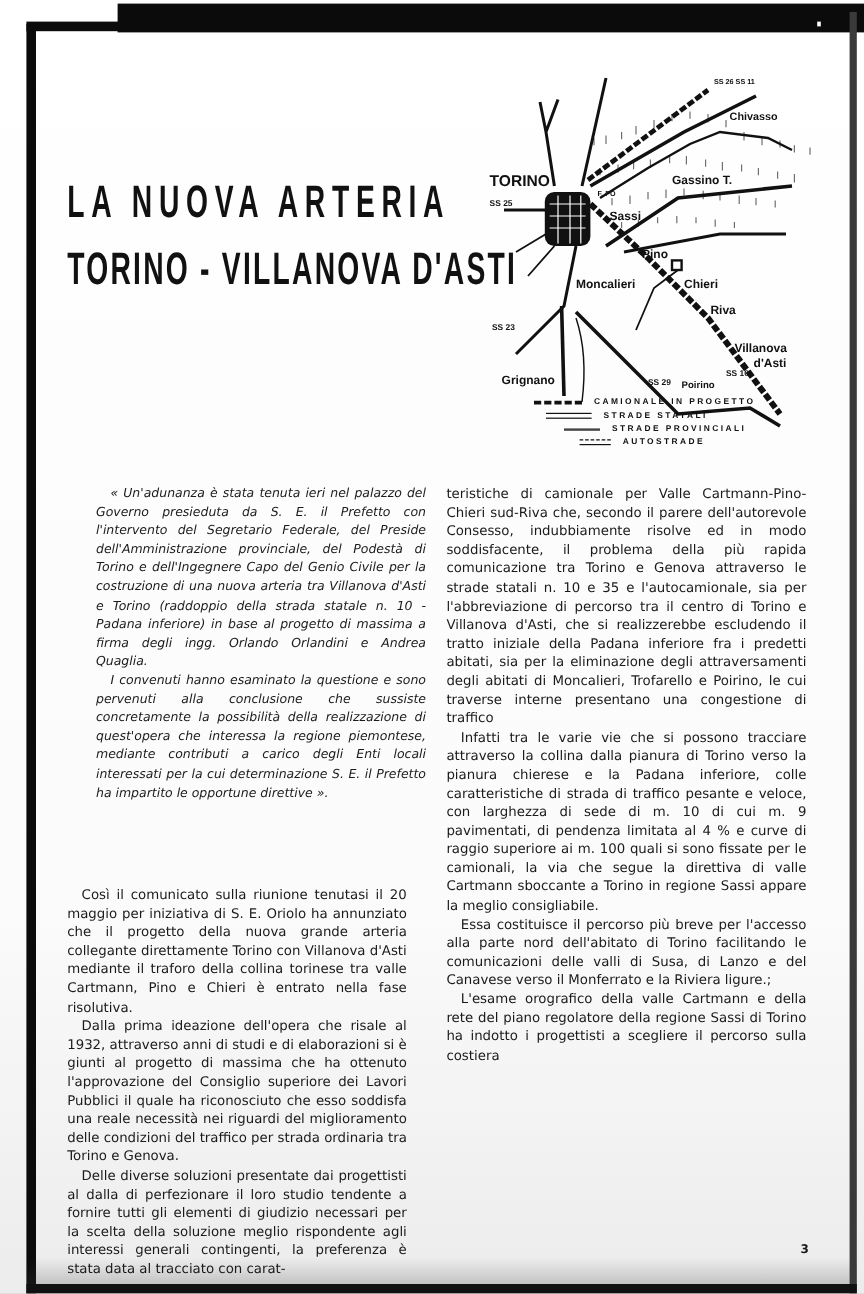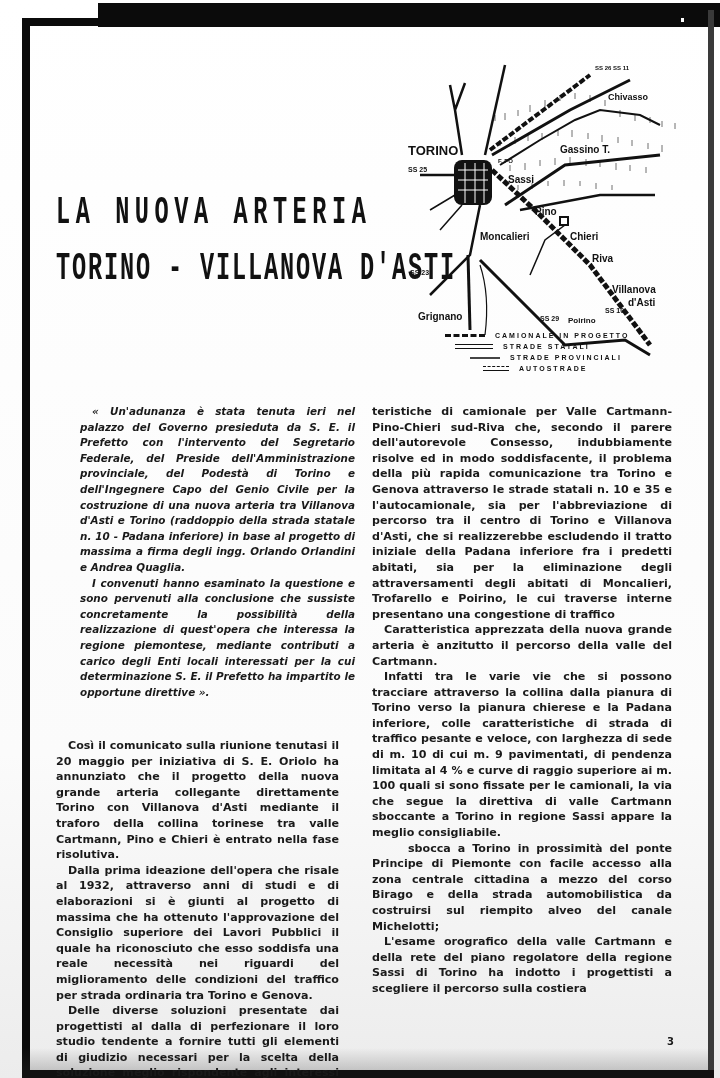--- a/index.html
+++ b/index.html
@@ -28,41 +28,41 @@
     position:absolute; left:708px; top:10px; width:6px; height:1068px; background:#3a3a3a;
   }
   .bottom-band {
     position:absolute; left:22px; top:1048px; width:692px; height:24px;
     background:linear-gradient(180deg,rgba(0,0,0,0) 0%,rgba(60,60,60,0.25) 100%);
   }
   .bottom-edge { position:absolute; left:22px; top:1070px; width:692px; height:8px; background:#111; }
 
   .title {
     position:absolute; left:56px; top:150px; width:330px;
-    font-family:Liberation Mono, monospace; font-weight:bold;
-    color:#111; line-height:1;margin-top:44px;
+    font-family:Liberation Sans, sans-serif; font-weight:bold;
+    color:#111; line-height:1;
   }
   .title-line1 { font-size:38px; letter-spacing:9px; transform:scaleX(0.62); transform-origin:left; white-space:nowrap; display:block; }
   .title-line2 { font-size:38px; letter-spacing:3px; transform:scaleX(0.62); transform-origin:left; white-space:nowrap; display:block; margin-top:18px; }
 
   .map { position:absolute; left:400px; top:55px; width:300px; height:330px; }
   .map svg { width:100%; height:100%; }
   .map-label { font-family:"Liberation Sans", sans-serif; font-weight:bold; fill:#111; }
   .legend { position:absolute; left:445px; top:330px; width:200px; font-family:"Liberation Sans",sans-serif; font-size:7px; letter-spacing:2px; font-weight:bold; color:#111; }
   .legend-row { display:flex; align-items:center; height:11px; }
   .legend-swatch { display:inline-block; height:3px; margin-right:10px; }
 
   .col {
     position:absolute;
     font-size:11.1px; line-height:15.6px; text-align:justify;
   }
   .quote { left:80px; top:404px; width:275px; font-style:italic; font-family:"DejaVu Sans", sans-serif; font-size:10.4px; line-height:15.6px; }
   .left-body { left:56px; top:738px; width:283px; }
   .right-body { left:372px; top:404px; width:300px; }
-  .col p { margin:0; text-indent:12px;font-weight:bold; }
+  .col p { margin:0; text-indent:12px; }
   .col p.noindent { text-indent:0; }
   .col p.deepindent { text-indent:36px; }
   .page-num { position:absolute; left:667px; top:1036px; font-size:10px; font-weight:bold; }
 </style>
 </head>
 <body>
 
 <div class="page">
   <div class="top-bar"></div>
   <div class="top-bar-left" style="left:22px;top:18px;width:90px;height:8px;"></div>
@@ -155,20 +155,19 @@
   </div>
 
   <div class="col left-body">
     <p>Così il comunicato sulla riunione tenutasi il 20 maggio per iniziativa di S. E. Oriolo ha annunziato che il progetto della nuova grande arteria collegante direttamente Torino con Villanova d'Asti mediante il traforo della collina torinese tra valle Cartmann, Pino e Chieri è entrato nella fase risolutiva.</p>
     <p>Dalla prima ideazione dell'opera che risale al 1932, attraverso anni di studi e di elaborazioni si è giunti al progetto di massima che ha ottenuto l'approvazione del Consiglio superiore dei Lavori Pubblici il quale ha riconosciuto che esso soddisfa una reale necessità nei riguardi del miglioramento delle condizioni del traffico per strada ordinaria tra Torino e Genova.</p>
     <p>Delle diverse soluzioni presentate dai progettisti al dalla di perfezionare il loro studio tendente a fornire tutti gli elementi di giudizio necessari per la scelta della soluzione meglio rispondente agli interessi generali contingenti, la preferenza è stata data al tracciato con carat-</p>
   </div>
 
   <div class="col right-body">
     <p class="noindent">teristiche di camionale per Valle Cartmann-Pino-Chieri sud-Riva che, secondo il parere dell'autorevole Consesso, indubbiamente risolve ed in modo soddisfacente, il problema della più rapida comunicazione tra Torino e Genova attraverso le strade statali n. 10 e 35 e l'autocamionale, sia per l'abbreviazione di percorso tra il centro di Torino e Villanova d'Asti, che si realizzerebbe escludendo il tratto iniziale della Padana inferiore fra i predetti abitati, sia per la eliminazione degli attraversamenti degli abitati di Moncalieri, Trofarello e Poirino, le cui traverse interne presentano una congestione di traffico</p>
-    <p>Caratteristica apprezzata della nuova grande arteria è anzitutto il percorso della valle del Cartmann.</p>
     <p>Infatti tra le varie vie che si possono tracciare attraverso la collina dalla pianura di Torino verso la pianura chierese e la Padana inferiore, colle caratteristiche di strada di traffico pesante e veloce, con larghezza di sede di m. 10 di cui m. 9 pavimentati, di pendenza limitata al 4 % e curve di raggio superiore ai m. 100 quali si sono fissate per le camionali, la via che segue la direttiva di valle Cartmann sboccante a Torino in regione Sassi appare la meglio consigliabile.</p>
-    <p class="deepindent">sbocca a Torino in prossimità del ponte Principe di Piemonte con facile accesso alla zona centrale cittadina a mezzo del corso Birago e della strada automobilistica da costruirsi sul riempito alveo del canale Michelotti;</p>
+    <p>Essa costituisce il percorso più breve per l'accesso alla parte nord dell'abitato di Torino facilitando le comunicazioni delle valli di Susa, di Lanzo e del Canavese verso il Monferrato e la Riviera ligure.;</p>
     <p>L'esame orografico della valle Cartmann e della rete del piano regolatore della regione Sassi di Torino ha indotto i progettisti a scegliere il percorso sulla costiera</p>
   </div>
 
   <div class="page-num">3</div>
 </div>
 
 </body></html>

